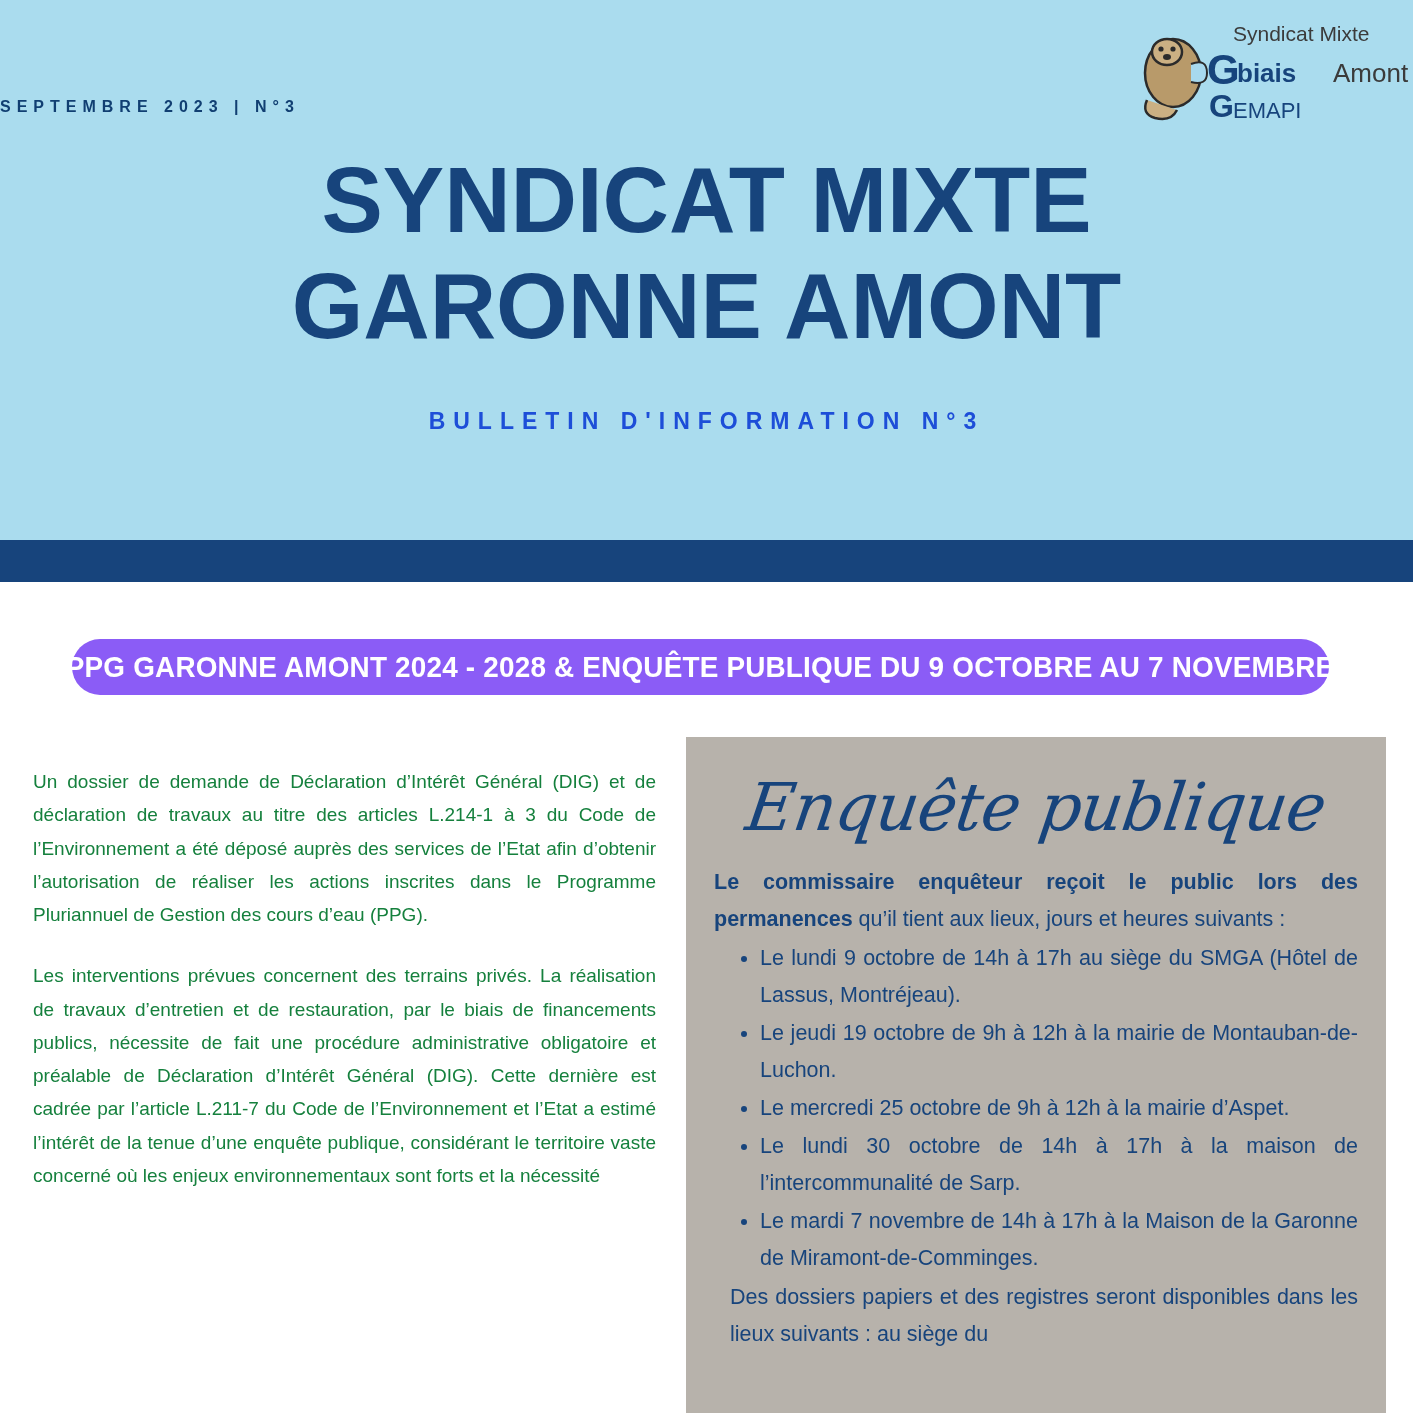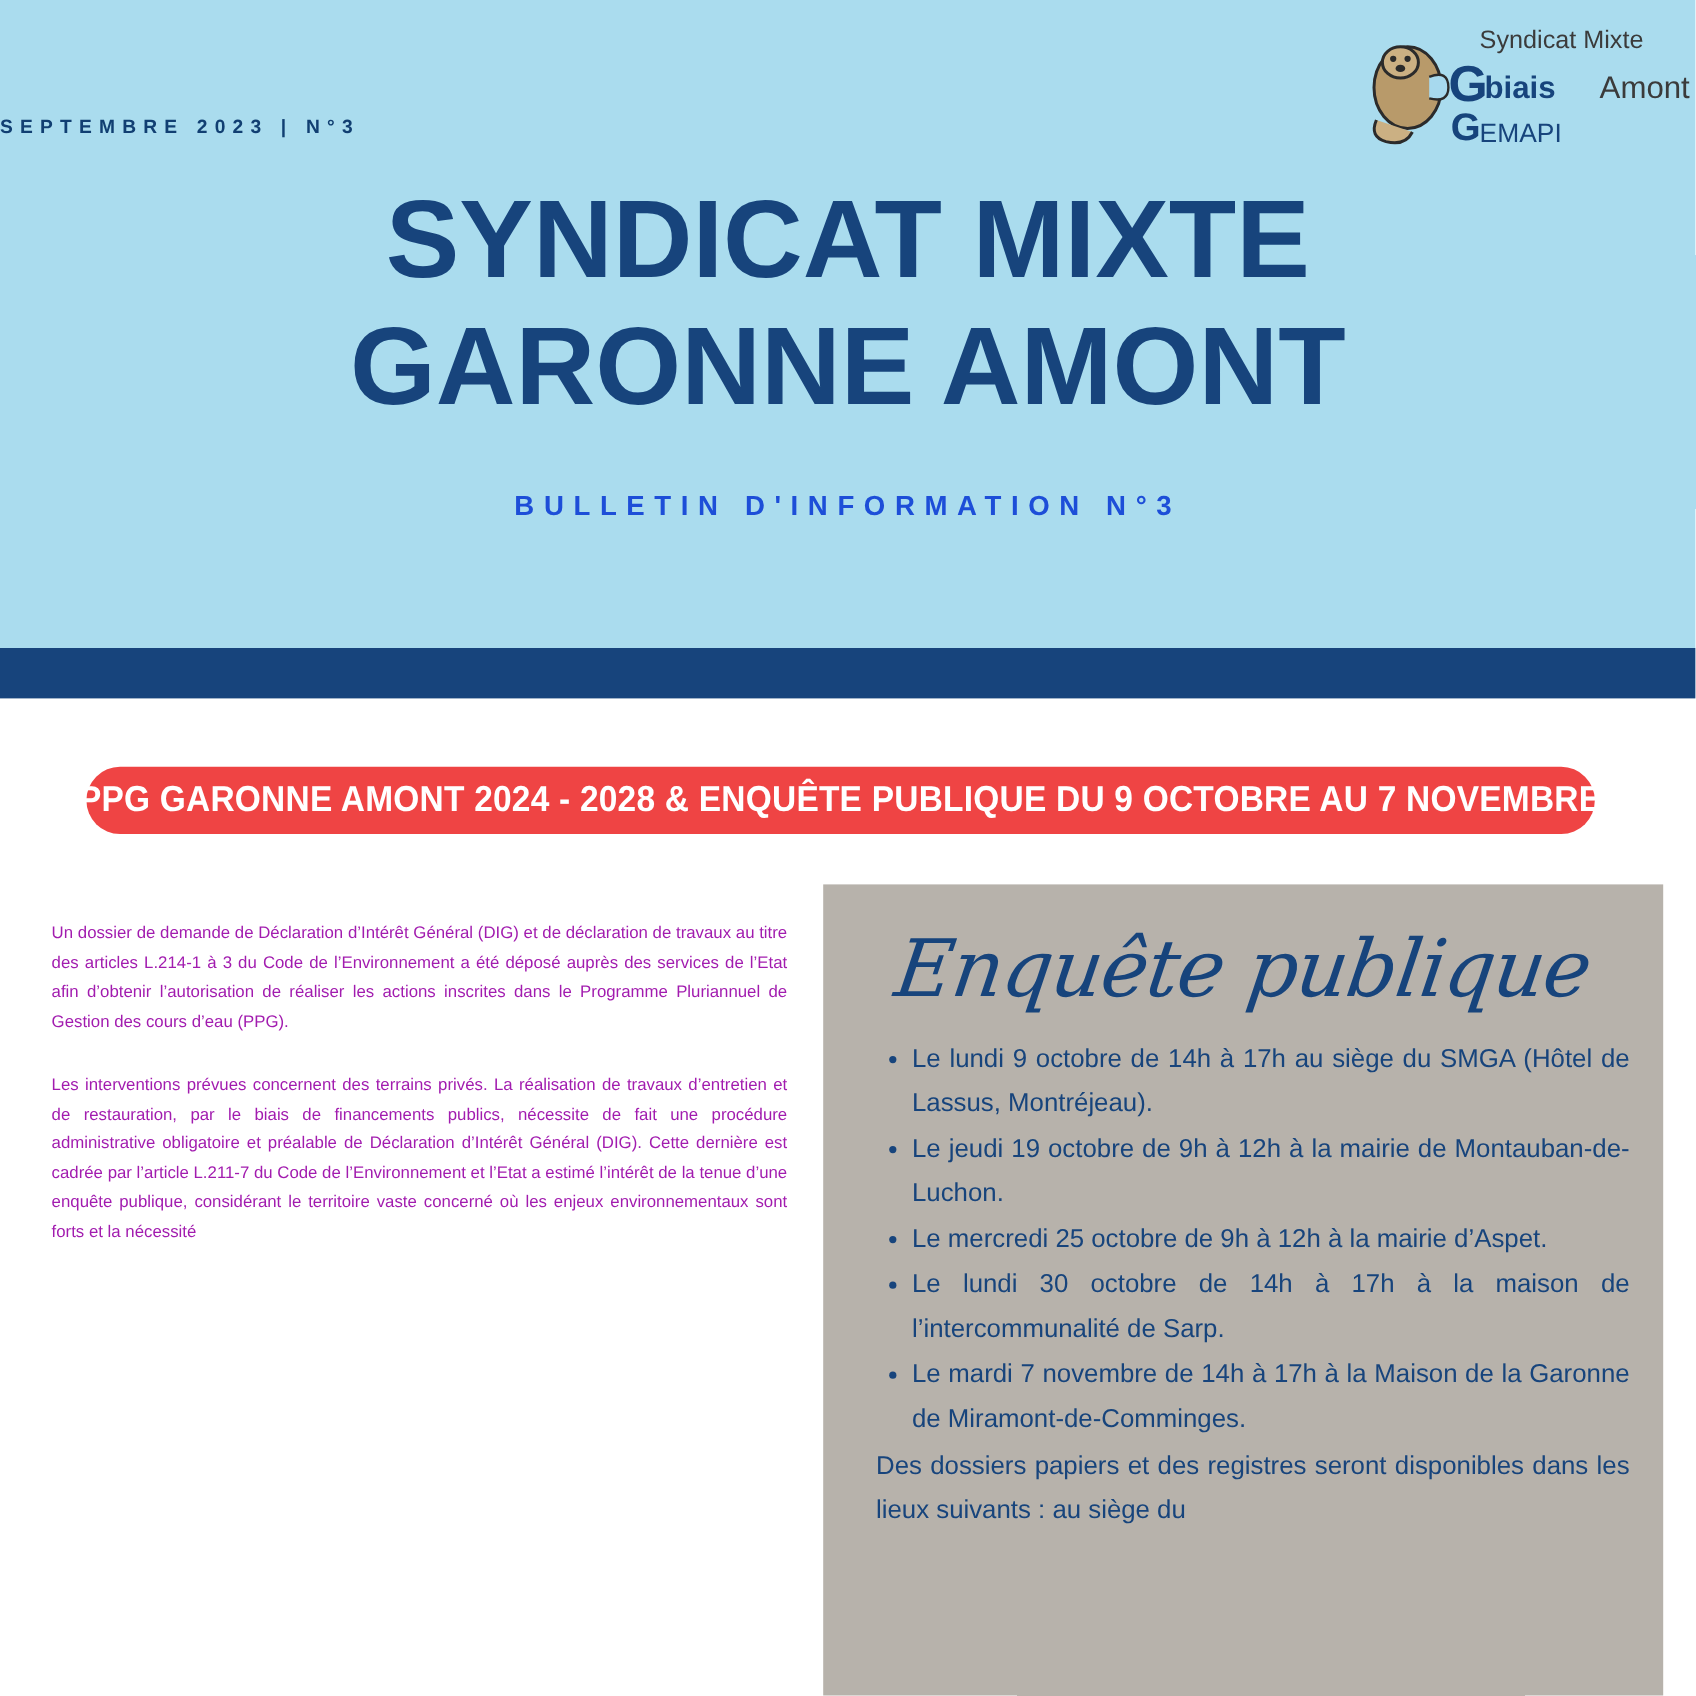--- a/index.html
+++ b/index.html
@@ -76,21 +76,21 @@
   .page-body {
     position: relative;
     width: 1413px;
     background: #ffffff;
     padding-top: 0;
   }
 
   .section-banner {
     margin: 57px 84px 0 72px;
     height: 56px;
-    background: #ef4444;
+    background: #8b5cf6;
     border-radius: 28px;
     display: flex;
     align-items: center;
     justify-content: center;
     padding: 0 18px;
     box-sizing: border-box;
   }
   .section-banner span {
     color: #ffffff;
     font-size: 30px;
@@ -103,24 +103,24 @@
   .columns {
     display: flex;
     margin-top: 42px;
   }
   .col-left {
     width: 686px;
     padding: 28px 30px 0 30px;
     box-sizing: border-box;
   }
   .col-left p {
-    margin: 0 0 28px 13px;
-    font-size: 14px;
+    margin: 0 0 28px 3px;
+    font-size: 19px;
     line-height: 1.75;
-    color: #a21caf;
+    color: #15803d;
     text-align: justify;
   }
 
   .col-right {
     width: 700px;
     background: #b7b2ab;
     padding: 22px 28px 0 28px;
     box-sizing: border-box;
     min-height: 690px;
   }
@@ -209,20 +209,23 @@
   <div class="columns">
 
     <div class="col-left">
       <p>Un dossier de demande de Déclaration d’Intérêt Général (DIG) et de déclaration de travaux au titre des articles L.214-1 à 3 du Code de l’Environnement a été déposé auprès des services de l’Etat afin d’obtenir l’autorisation de réaliser les actions inscrites dans le Programme Pluriannuel de Gestion des cours d’eau (PPG).</p>
       <p>Les interventions prévues concernent des terrains privés. La réalisation de travaux d’entretien et de restauration, par le biais de financements publics, nécessite de fait une procédure administrative obligatoire et préalable de Déclaration d’Intérêt Général (DIG). Cette dernière est cadrée par l’article L.211-7 du Code de l’Environnement et l’Etat a estimé l’intérêt de la tenue d’une enquête publique, considérant le territoire vaste concerné où les enjeux environnementaux sont forts et la nécessité</p>
     </div>
 
     <div class="col-right">
       <div class="script-title">Enquête publique</div>
 
+      <p class="right-para">
+        <b>Le commissaire enquêteur reçoit le public lors des permanences</b><span> qu’il tient aux lieux, jours et heures suivants :</span>
+      </p>
 
       <ul class="perms">
         <li>Le lundi 9 octobre de 14h à 17h au siège du SMGA (Hôtel de Lassus, Montréjeau).</li>
         <li>Le jeudi 19 octobre de 9h à 12h à la mairie de Montauban-de-Luchon.</li>
         <li>Le mercredi 25 octobre de 9h à 12h à la mairie d’Aspet.</li>
         <li>Le lundi 30 octobre de 14h à 17h à la maison de l’intercommunalité de Sarp.</li>
         <li>Le mardi 7 novembre de 14h à 17h à la Maison de la Garonne de Miramont-de-Comminges.</li>
       </ul>
 
       <p class="tail-para">Des dossiers papiers et des registres seront disponibles dans les lieux suivants : au siège du</p>

